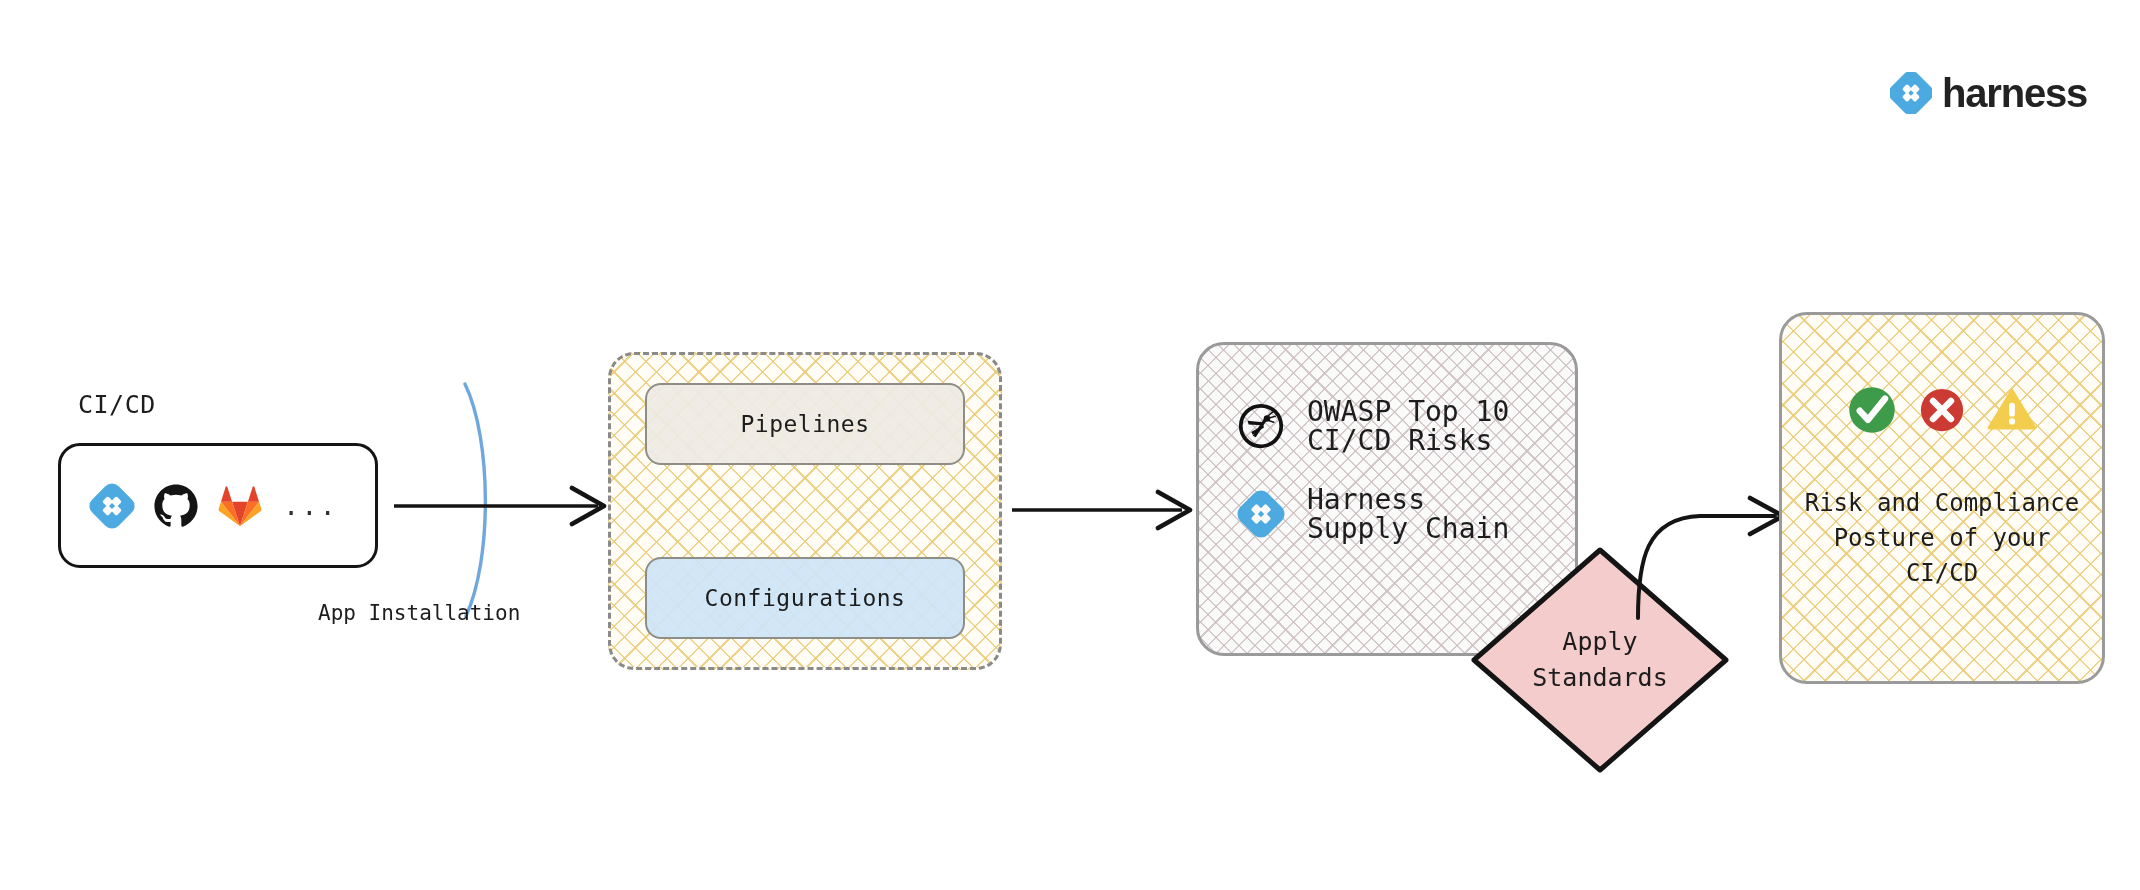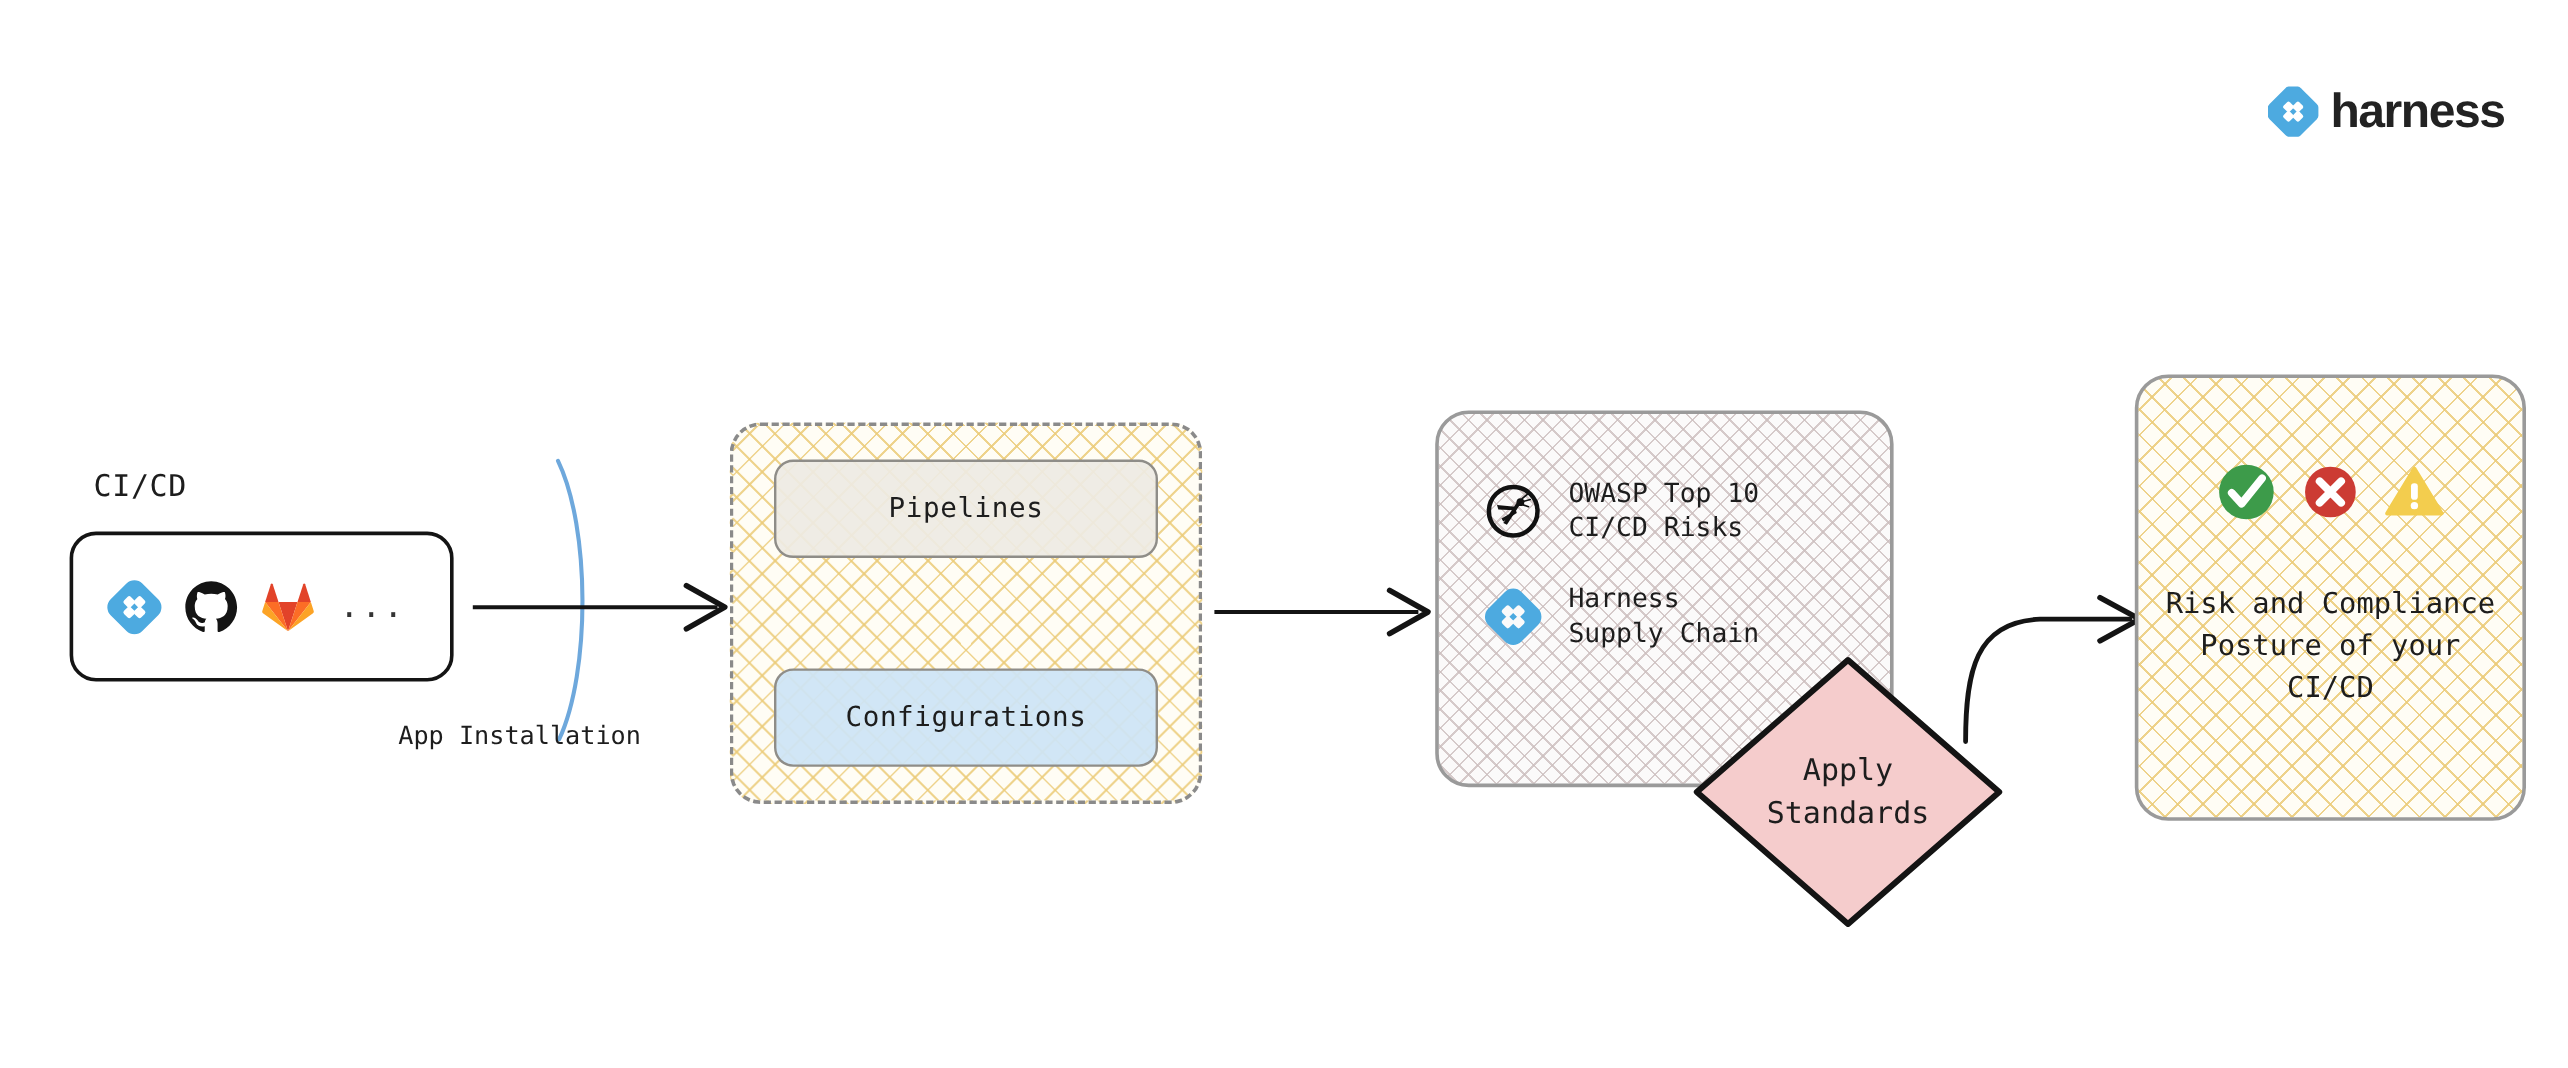--- a/index.html
+++ b/index.html
@@ -86,21 +86,21 @@
     top: 380px;
     width: 70px;
     height: 240px;
     overflow: visible;
   }
   .app-install-label {
     position: absolute;
     left: 318px;
     top: 598px;
     width: 230px;
-    text-align: center;
+    text-align: left;
     font-size: 21px;
     line-height: 30px;
   }
 
   
   .arrow-svg { position: absolute; overflow: visible; }
 
   
   .hatch-yellow {
     background-color: #fffdf5;
@@ -156,26 +156,26 @@
     box-sizing: border-box;
     padding: 52px 0 0 38px;
   }
   .std-row {
     display: flex;
     align-items: center;
     gap: 22px;
     margin-bottom: 30px;
   }
   .std-row .std-icon { width: 48px; height: 48px; flex: 0 0 auto; display: block; }
-  .std-text { font-size: 22px; line-height: 29px; white-space: pre-line; }
+  .std-text { font-size: 28px; line-height: 29px; white-space: pre-line; }
 
   
   .diamond-wrap {
     position: absolute;
-    left: 1404px;
+    left: 1464px;
     top: 540px;
     width: 272px;
     height: 240px;
   }
   .diamond-label {
     position: absolute;
     left: 0;
     top: 0;
     width: 272px;
     height: 240px;

